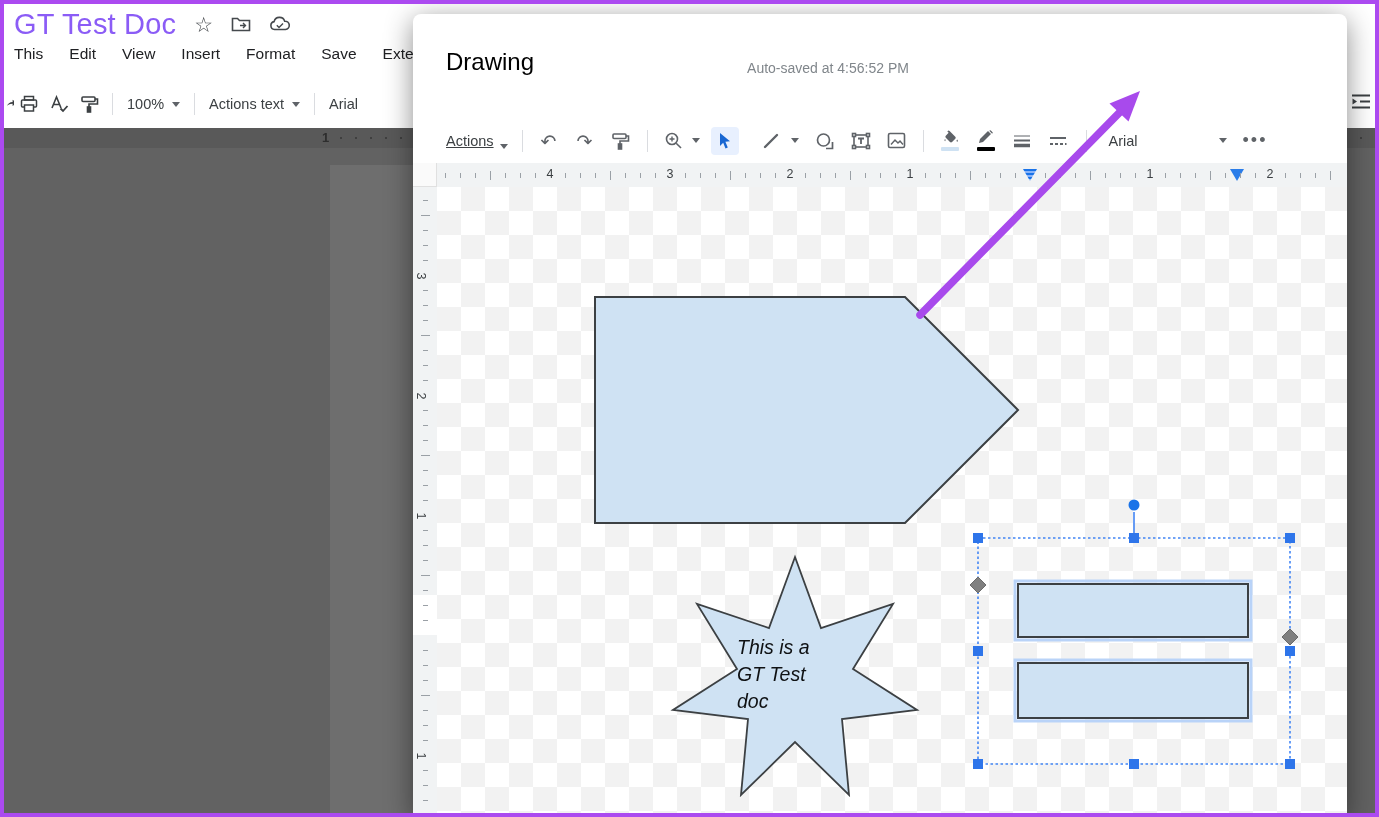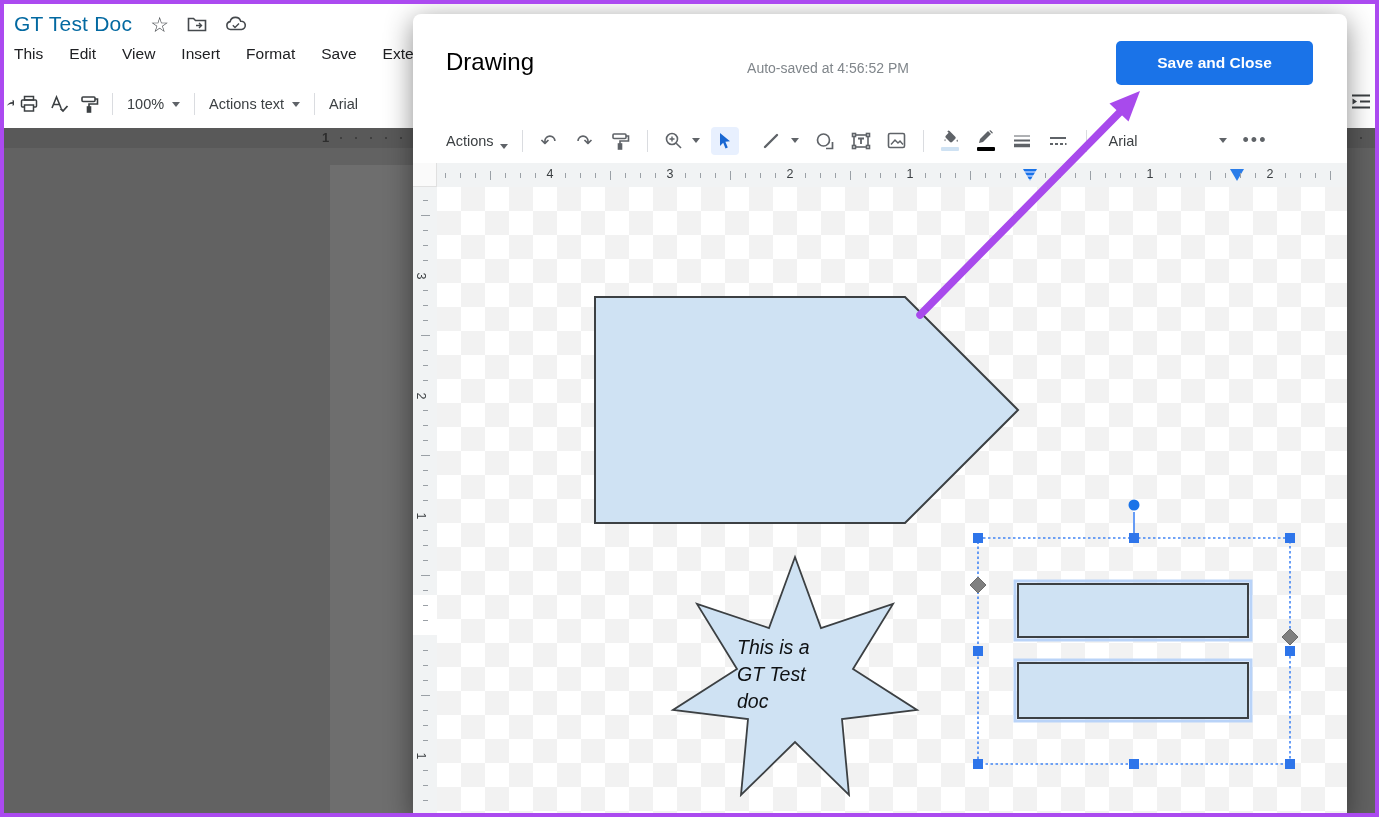--- a/index.html
+++ b/index.html
@@ -5,21 +5,21 @@
   html,body{margin:0;padding:0;background:#fff;}
   #app{position:relative;width:1379px;height:817px;overflow:hidden;
        font-family:"Liberation Sans",sans-serif;color:#202124;}
 
   
   .frame{position:absolute;inset:0;border:4px solid #ab4af0;z-index:100;pointer-events:none;}
 
   
   .docs-header{position:absolute;left:0;top:0;width:1379px;height:128px;background:#fff;z-index:1;}
   .docs-titlerow{position:absolute;left:14px;top:8px;height:32px;display:flex;align-items:center;gap:18px;}
-  .docs-title{font-size:21px;color:#0369a1;letter-spacing:.2px;}
+  .docs-title{font-size:29px;color:#8b5cf6;letter-spacing:.2px;}
   .hdr-ic{color:#45494d;display:flex;align-items:center;}
   .star-glyph{font-size:21px;line-height:1;color:#45494d;}
   .docs-menurow{position:absolute;left:14px;top:45px;display:flex;gap:26px;font-size:15.5px;color:#202124;}
   .docs-menurow span{cursor:default;}
   .docs-toolbar{position:absolute;left:0;top:86px;height:36px;display:flex;align-items:center;color:#3c4043;}
   .dt-ic{display:flex;align-items:center;justify-content:center;width:30px;color:#3c4043;}
   .vsep{width:1px;height:22px;background:#dadce0;margin:0 8px;}
   .dd{display:flex;align-items:center;font-size:14.5px;color:#3c4043;gap:8px;padding:0 6px;}
   .caret{width:0;height:0;border-left:4.5px solid transparent;border-right:4.5px solid transparent;
          border-top:5px solid #5f6368;display:inline-block;}
@@ -39,21 +39,21 @@
                 font-size:14px;color:#80868b;}
   .save-btn{position:absolute;left:703px;top:27px;width:197px;height:44px;background:#1a73e8;border:none;
             border-radius:5px;color:#fff;font-size:15.5px;font-weight:bold;
             font-family:"Liberation Sans",sans-serif;cursor:pointer;}
 
   .dtoolbar{position:absolute;left:0;top:104px;width:934px;height:45px;display:flex;align-items:center;
             padding-left:33px;box-sizing:border-box;color:#444746;}
   .ti{display:flex;align-items:center;justify-content:center;min-width:26px;height:30px;margin:0 5px;
       color:#444746;cursor:pointer;position:relative;}
   .undo-glyph{font-family:"DejaVu Sans",sans-serif;font-size:19px;color:#5f6368;}
-  .actions{font-size:14.5px;color:#3c4043;gap:6px;display:flex;align-items:flex-end;margin-right:6px;cursor:pointer;}
+  .actions{font-size:14.5px;color:#3c4043;gap:6px;display:flex;align-items:flex-end;margin-right:6px;cursor:pointer;text-decoration:underline;}
   .sel-active{background:#e8f0fe;border-radius:4px;width:28px;height:28px;}
   .color-ic{display:flex;flex-direction:column;align-items:center;gap:2px;}
   .swatch{width:18px;height:4px;border-radius:1px;}
   .font-select{display:flex;align-items:center;justify-content:space-between;width:118px;margin-left:14px;
                font-size:14.5px;color:#3c4043;cursor:pointer;}
   .dots{font-size:18px;letter-spacing:2px;color:#5f6368;margin-left:16px;cursor:pointer;}
 
   
   .ruler-corner{position:absolute;left:0;top:149px;width:24px;height:24px;background:#fafafa;
                 border-right:1px solid #e0e0e0;border-bottom:1px solid #e0e0e0;box-sizing:border-box;}
@@ -166,21 +166,20 @@
   <span style="position:absolute;left:1350px;top:92px;z-index:2;color:#3c4043;">
     <svg width="22" height="20" viewBox="0 0 22 20" fill="none" stroke="currentColor" stroke-width="2">
       <path d="M2 3.5h18M10 9.5h10M2 15.5h18"></path>
         <path d="M7 9.5L2.5 6.5v6z" fill="currentColor" stroke="none"></path>
     </svg>
   </span>
 
   <div class="dialog">
     <div class="dlg-title">Drawing</div>
     <div class="dlg-autosave">Auto-saved at 4:56:52 PM</div>
-    <button class="save-btn">Save and Close</button>
 
     <div class="dtoolbar">
       <span class="actions">
         <span>Actions</span>
           <span class="caret"></span>
       </span>
       <span class="vsep"></span>
       <span class="ti undo-glyph">↶</span>
       <span class="ti undo-glyph">↷</span>
       <span class="ti">

